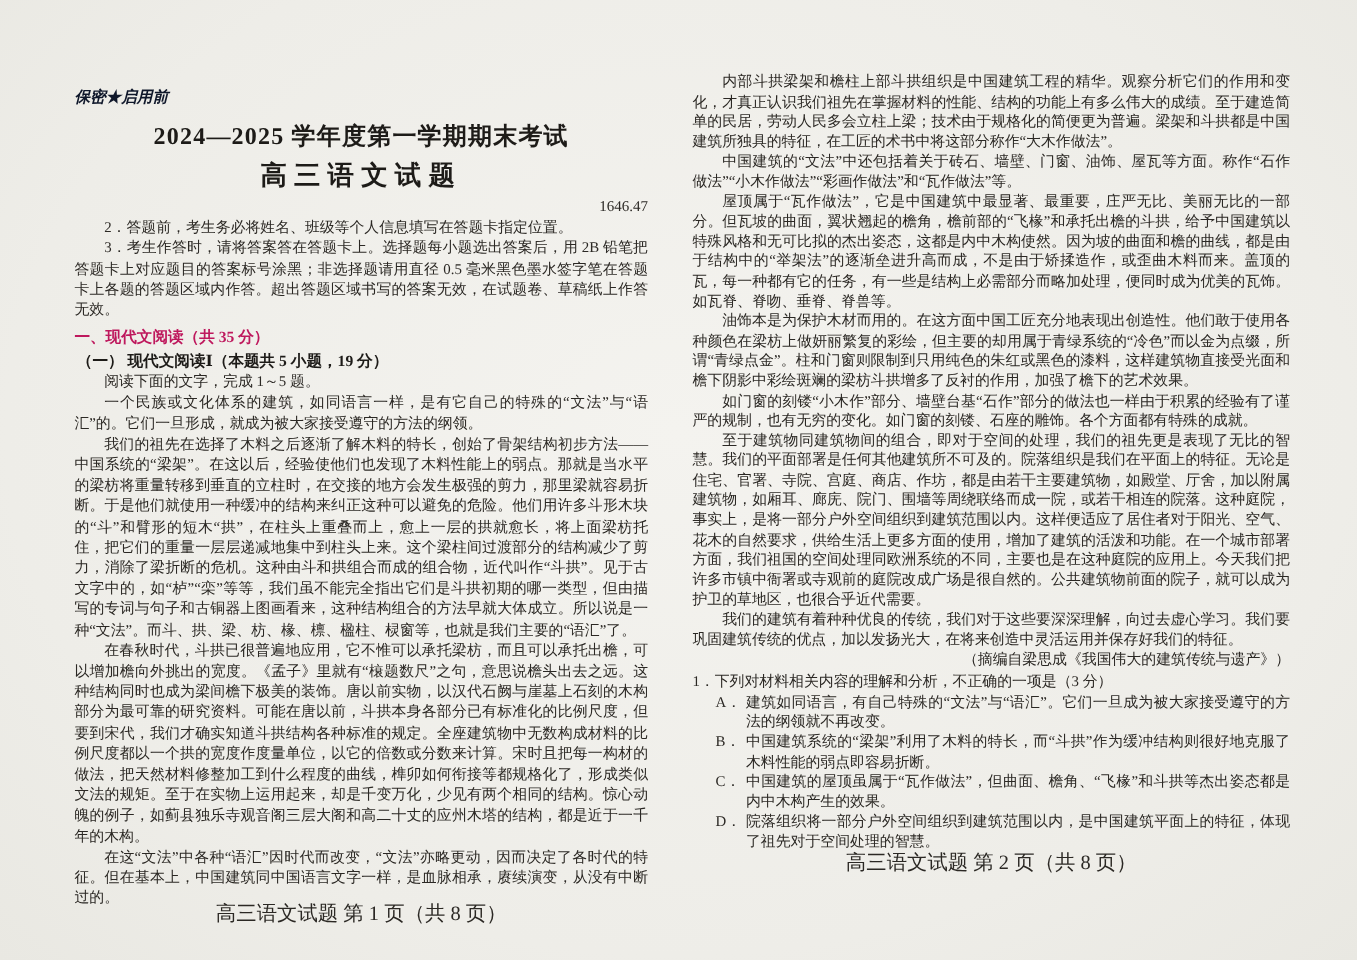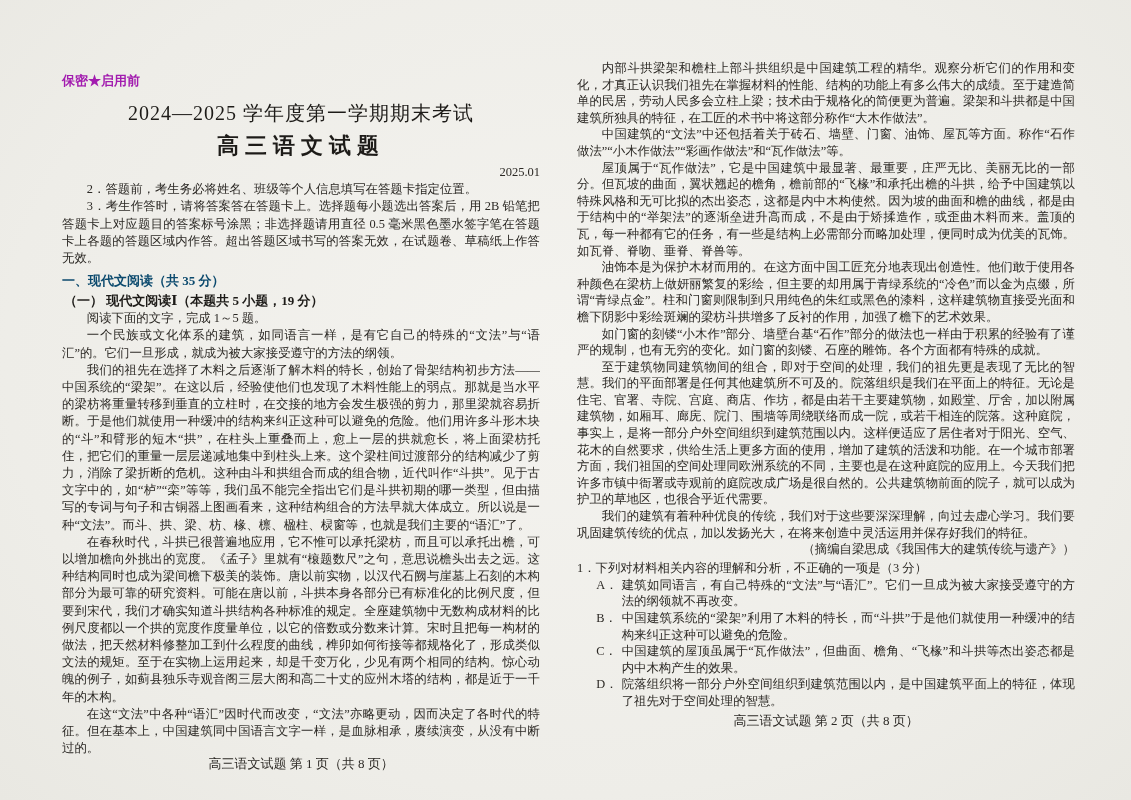--- a/index.html
+++ b/index.html
@@ -11,47 +11,47 @@
   }
   .page{position:absolute;}
   #page1{left:62px;top:72px;width:478px;height:706px;}
   #page2{left:577px;top:60px;width:498px;height:712px;}
 
   p{margin:0;text-align:justify;}
   .body-text{font-size:12.4px;line-height:17.2px;}
   #page2 .body-text{line-height:16.6px;}
   .indent{text-indent:2em;}
 
-  .security{font-weight:bold;font-size:13px;color:#a21caf;}
-  .session{margin:10px 0 2px 0;text-align:center;font-weight:normal;font-size:20px;letter-spacing:1px;color:#1d1b18;}
+  .security{font-weight:bold;font-size:13px;color:#0f172a;font-style:italic;}
+  .session{margin:10px 0 2px 0;text-align:center;font-weight:bold;font-size:20px;letter-spacing:1px;color:#1d1b18;}
   .title{margin:4px 0 0 0;text-align:center;font-weight:bold;font-size:22px;letter-spacing:6px;color:#1d1b18;}
   .date{text-align:right;font-size:12.5px;margin-top:3px;}
   .notes-h{font-weight:bold;font-size:13px;margin-top:6px;color:#1d1b18;}
-  .sec-h{font-weight:bold;font-size:13px;margin-top:5px;color:#0c4a6e;}
+  .sec-h{font-weight:bold;font-size:13px;margin-top:5px;color:#be185d;}
   .sub-h{font-weight:bold;font-size:13px;margin-top:2px;padding-left:2px;color:#1d1b18;}
   .para{}
   .attribution{text-align:right;font-size:12.4px;line-height:17px;}
   .q-stem{margin-top:2px;}
   .option{display:flex;padding-left:1.55em;}
   .opt-label{flex:0 0 2.05em;}
   .opt-text{flex:1;text-align:justify;}
-  .footer{position:absolute;left:0;right:0;text-align:center;font-size:13px;}
+  .footer{position:absolute;left:0;right:0;text-align:center;font-size:17px;}
   #page1 .footer{bottom:5px;}
   #page2 .footer{bottom:42px;}
 </style>
 </head>
 <body>
 
 <div>
 
   <section class="page" id="page1">
     <p class="security">保密★启用前</p>
     <p class="session">2024—2025 学年度第一学期期末考试</p>
     <p class="title">高三语文试题</p>
-    <p class="date body-text">2025.01</p>
+    <p class="date body-text">1646.47</p>
 
     <p class="body-text indent">2．答题前，考生务必将姓名、班级等个人信息填写在答题卡指定位置。</p>
     <p class="body-text indent">3．考生作答时，请将答案答在答题卡上。选择题每小题选出答案后，用 2B 铅笔把答题卡上对应题目的答案标号涂黑；非选择题请用直径 0.5 毫米黑色墨水签字笔在答题卡上各题的答题区域内作答。超出答题区域书写的答案无效，在试题卷、草稿纸上作答无效。</p>
 
     <p class="sec-h">一、现代文阅读（共 35 分）</p>
     <p class="sub-h">（一） 现代文阅读Ⅰ（本题共 5 小题，19 分）</p>
     <p class="body-text indent">阅读下面的文字，完成 1～5 题。</p>
 
     <p class="body-text indent para">一个民族或文化体系的建筑，如同语言一样，是有它自己的特殊的“文法”与“语汇”的。它们一旦形成，就成为被大家接受遵守的方法的纲领。</p>
     <p class="body-text indent para">我们的祖先在选择了木料之后逐渐了解木料的特长，创始了骨架结构初步方法——中国系统的“梁架”。在这以后，经验使他们也发现了木料性能上的弱点。那就是当水平的梁枋将重量转移到垂直的立柱时，在交接的地方会发生极强的剪力，那里梁就容易折断。于是他们就使用一种缓冲的结构来纠正这种可以避免的危险。他们用许多斗形木块的“斗”和臂形的短木“拱”，在柱头上重叠而上，愈上一层的拱就愈长，将上面梁枋托住，把它们的重量一层层递减地集中到柱头上来。这个梁柱间过渡部分的结构减少了剪力，消除了梁折断的危机。这种由斗和拱组合而成的组合物，近代叫作“斗拱”。见于古文字中的，如“栌”“栾”等等，我们虽不能完全指出它们是斗拱初期的哪一类型，但由描写的专词与句子和古铜器上图画看来，这种结构组合的方法早就大体成立。所以说是一种“文法”。而斗、拱、梁、枋、椽、檩、楹柱、棂窗等，也就是我们主要的“语汇”了。</p>
@@ -73,21 +73,21 @@
     <p class="attribution">（摘编自梁思成《我国伟大的建筑传统与遗产》）</p>
 
     <p class="body-text q-stem">1．下列对材料相关内容的理解和分析，不正确的一项是（3 分）</p>
 
     <div class="body-text option">
       <span class="opt-label">A．</span>
       <span class="opt-text">建筑如同语言，有自己特殊的“文法”与“语汇”。它们一旦成为被大家接受遵守的方法的纲领就不再改变。</span>
     </div>
     <div class="body-text option">
       <span class="opt-label">B．</span>
-      <span class="opt-text">中国建筑系统的“梁架”利用了木料的特长，而“斗拱”于是他们就使用一种缓冲的结构来纠正这种可以避免的危险。</span>
+      <span class="opt-text">中国建筑系统的“梁架”利用了木料的特长，而“斗拱”作为缓冲结构则很好地克服了木料性能的弱点即容易折断。</span>
     </div>
     <div class="body-text option">
       <span class="opt-label">C．</span>
       <span class="opt-text">中国建筑的屋顶虽属于“瓦作做法”，但曲面、檐角、“飞椽”和斗拱等杰出姿态都是内中木构产生的效果。</span>
     </div>
     <div class="body-text option">
       <span class="opt-label">D．</span>
       <span class="opt-text">院落组织将一部分户外空间组织到建筑范围以内，是中国建筑平面上的特征，体现了祖先对于空间处理的智慧。</span>
     </div>
 

